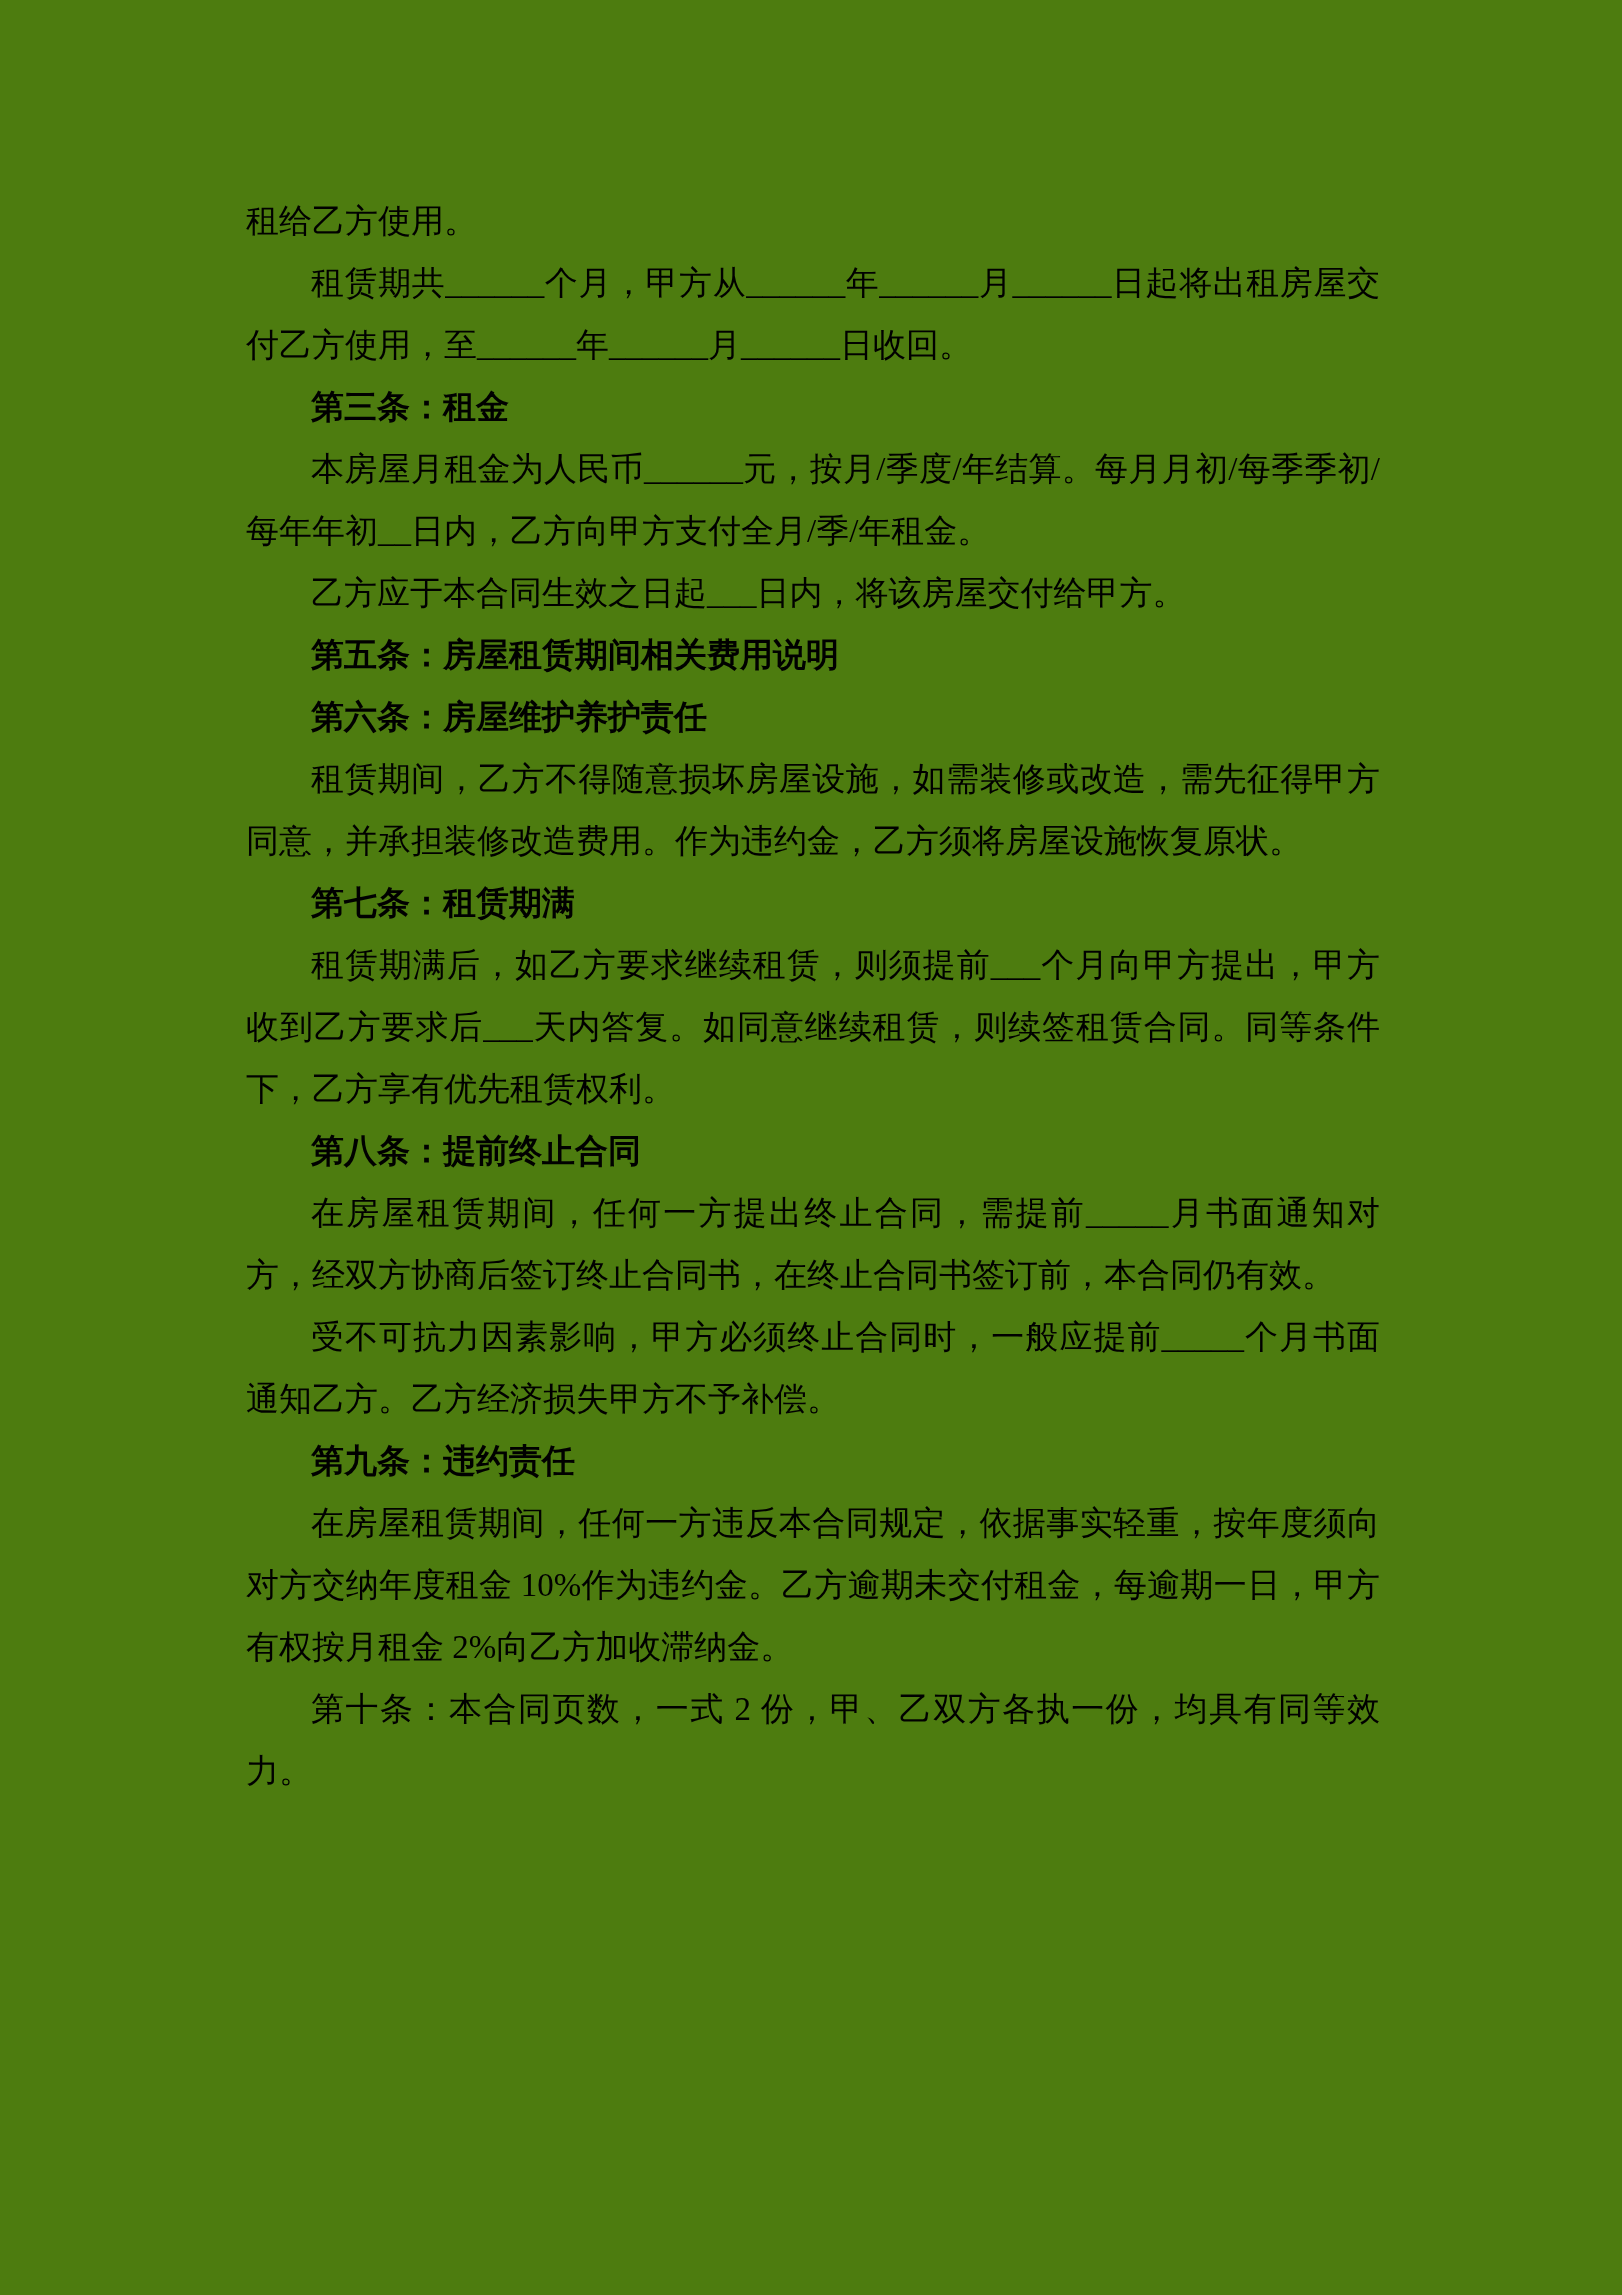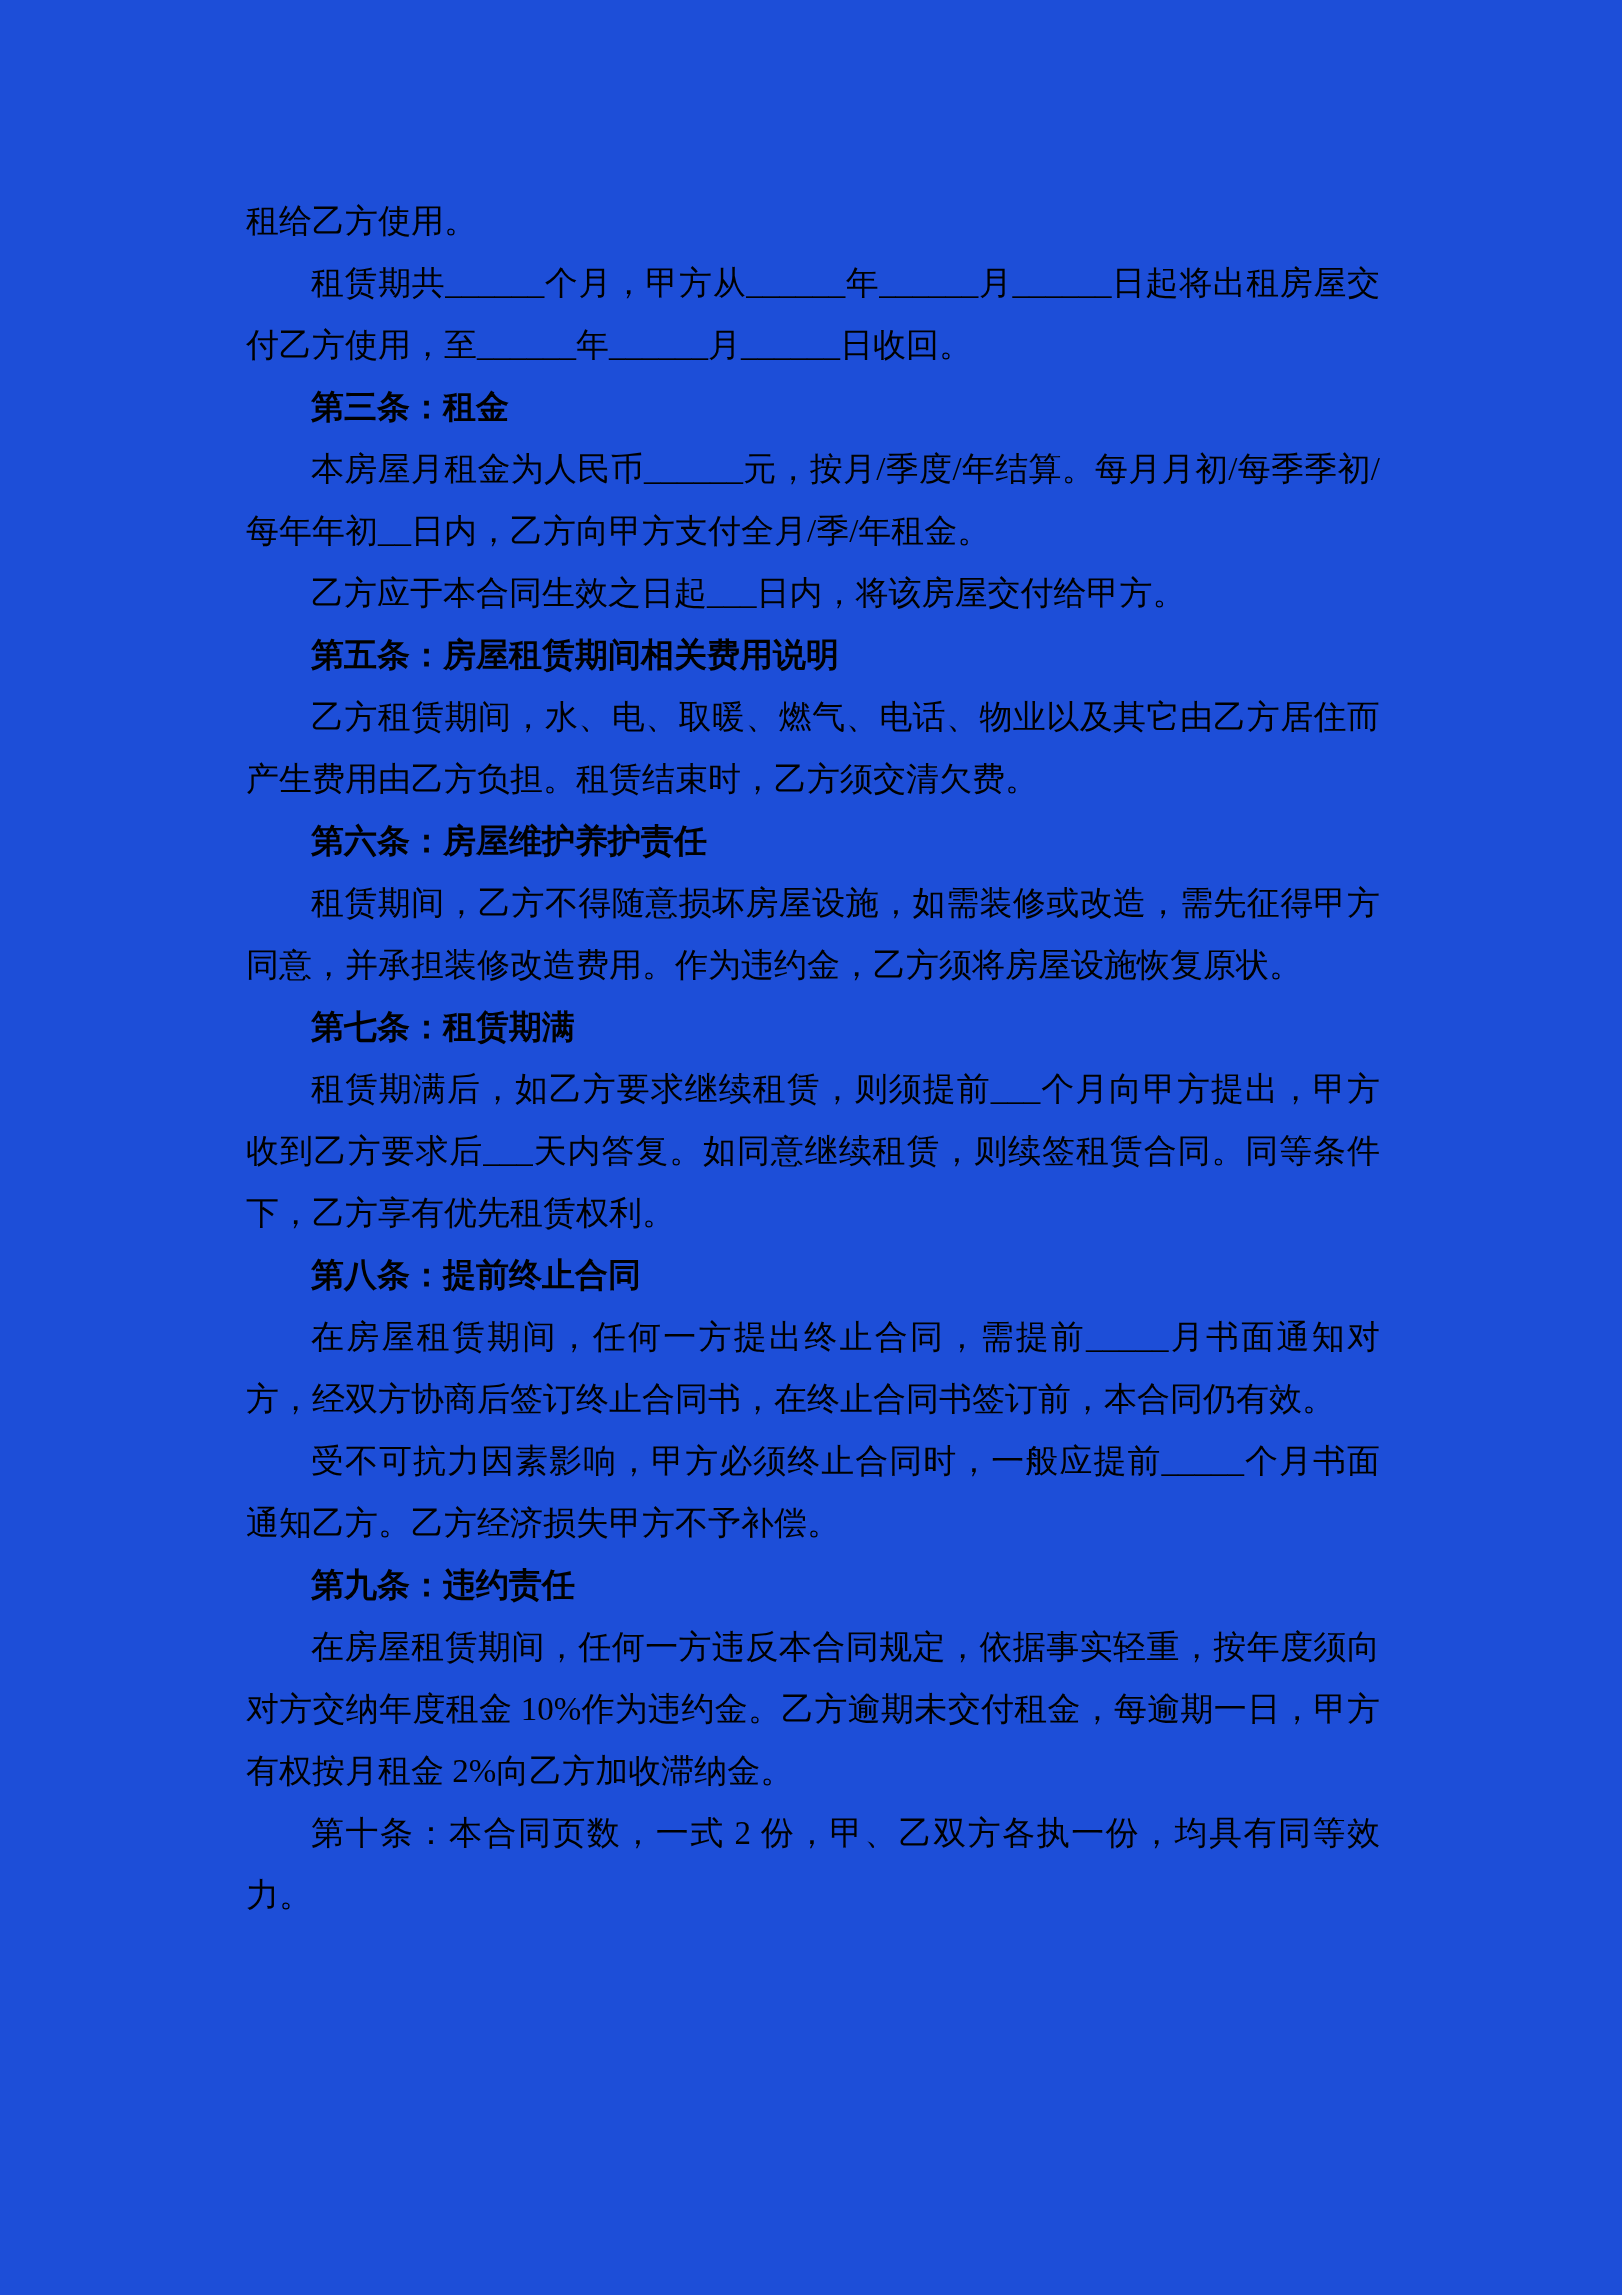--- a/index.html
+++ b/index.html
@@ -5,21 +5,21 @@
   * { box-sizing: border-box; }
   html, body {
     margin: 0;
     padding: 0;
     background: #ffffff;
   }
   .page {
     position: relative;
     width: 1623px;
     height: 2295px;
-    background: #1d4ed8;
+    background: #4d7c0f;
     color: #000000;
     padding: 190px 243px 0 246px;
     font-family: "Liberation Serif", "DejaVu Serif", serif;
     font-size: 33px;
     line-height: 62px;
   }
   .page p {
     margin: 0;
     text-align: justify;
     word-break: break-all;
@@ -42,21 +42,20 @@
 <body>
 
 <div class="page">
   <p class="continuation">租给乙方使用。</p>
   <div id="sections">
       <p class="body-para">租赁期共______个月，甲方从______年______月______日起将出租房屋交付乙方使用，至______年______月______日收回。</p>
       <p class="section-heading">第三条：租金</p>
       <p class="body-para">本房屋月租金为人民币______元，按月/季度/年结算。每月月初/每季季初/每年年初__日内，乙方向甲方支付全月/季/年租金。</p>
       <p class="body-para">乙方应于本合同生效之日起___日内，将该房屋交付给甲方。</p>
       <p class="section-heading">第五条：房屋租赁期间相关费用说明</p>
-      <p class="body-para">乙方租赁期间，水、电、取暖、燃气、电话、物业以及其它由乙方居住而产生费用由乙方负担。租赁结束时，乙方须交清欠费。</p>
       <p class="section-heading">第六条：房屋维护养护责任</p>
       <p class="body-para">租赁期间，乙方不得随意损坏房屋设施，如需装修或改造，需先征得甲方同意，并承担装修改造费用。作为违约金，乙方须将房屋设施恢复原状。</p>
       <p class="section-heading">第七条：租赁期满</p>
       <p class="body-para">租赁期满后，如乙方要求继续租赁，则须提前___个月向甲方提出，甲方收到乙方要求后___天内答复。如同意继续租赁，则续签租赁合同。同等条件下，乙方享有优先租赁权利。</p>
       <p class="section-heading">第八条：提前终止合同</p>
       <p class="body-para">在房屋租赁期间，任何一方提出终止合同，需提前_____月书面通知对方，经双方协商后签订终止合同书，在终止合同书签订前，本合同仍有效。</p>
       <p class="body-para">受不可抗力因素影响，甲方必须终止合同时，一般应提前_____个月书面通知乙方。乙方经济损失甲方不予补偿。</p>
       <p class="section-heading">第九条：违约责任</p>
       <p class="body-para">在房屋租赁期间，任何一方违反本合同规定，依据事实轻重，按年度须向对方交纳年度租金 10%作为违约金。乙方逾期未交付租金，每逾期一日，甲方有权按月租金 2%向乙方加收滞纳金。</p>
       <p class="body-para"><span class="inline-heading">第十条：</span>本合同页数，一式 2 份，甲、乙双方各执一份，均具有同等效力。</p>

